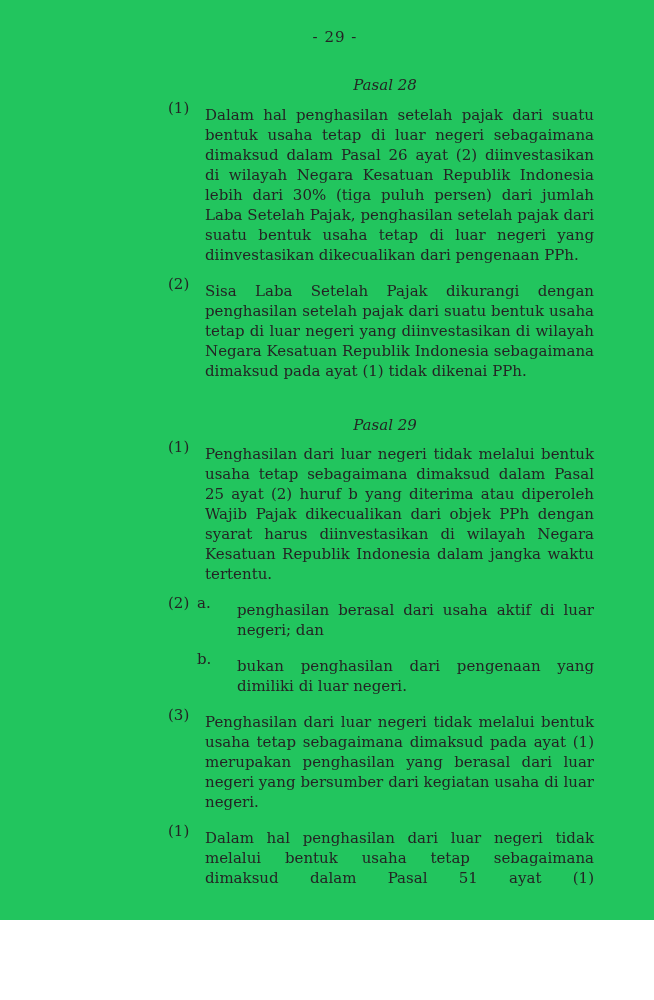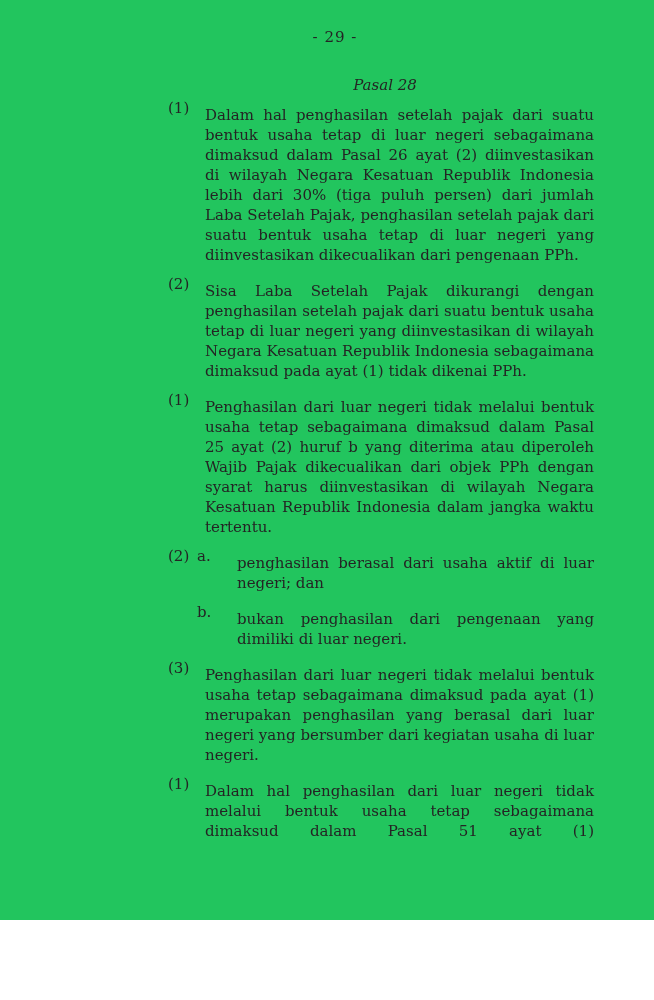--- a/index.html
+++ b/index.html
@@ -112,20 +112,21 @@
         <p class="txt">Dalam hal penghasilan setelah pajak dari suatu bentuk usaha tetap di luar negeri sebagaimana dimaksud dalam Pasal 26 ayat (2) diinvestasikan di wilayah Negara Kesatuan Republik Indonesia lebih dari 30% (tiga puluh persen) dari jumlah Laba Setelah Pajak, penghasilan setelah pajak dari suatu bentuk usaha tetap di luar negeri yang diinvestasikan dikecualikan dari pengenaan PPh.</p>
       </div>
     </div>
     <div class="item">
       <span class="num">(2)</span>
       <div class="body">
         <p class="txt">Sisa Laba Setelah Pajak dikurangi dengan penghasilan setelah pajak dari suatu bentuk usaha tetap di luar negeri yang diinvestasikan di wilayah Negara Kesatuan Republik Indonesia sebagaimana dimaksud pada ayat (1) tidak dikenai PPh.</p>
       </div>
     </div>
 
+    <h2 class="section-heading">Pasal 29</h2>
     <div class="item">
       <span class="num">(1)</span>
       <div class="body">
         <p class="txt">Penghasilan dari luar negeri tidak melalui bentuk usaha tetap sebagaimana dimaksud dalam Pasal 25 ayat (2) huruf b yang diterima atau diperoleh Wajib Pajak dikecualikan dari objek PPh dengan syarat harus diinvestasikan di wilayah Negara Kesatuan Republik Indonesia dalam jangka waktu tertentu.</p>
       </div>
     </div>
     <div class="item">
       <span class="num">(2)</span>
       <div class="body">
         <div class="subitem">

